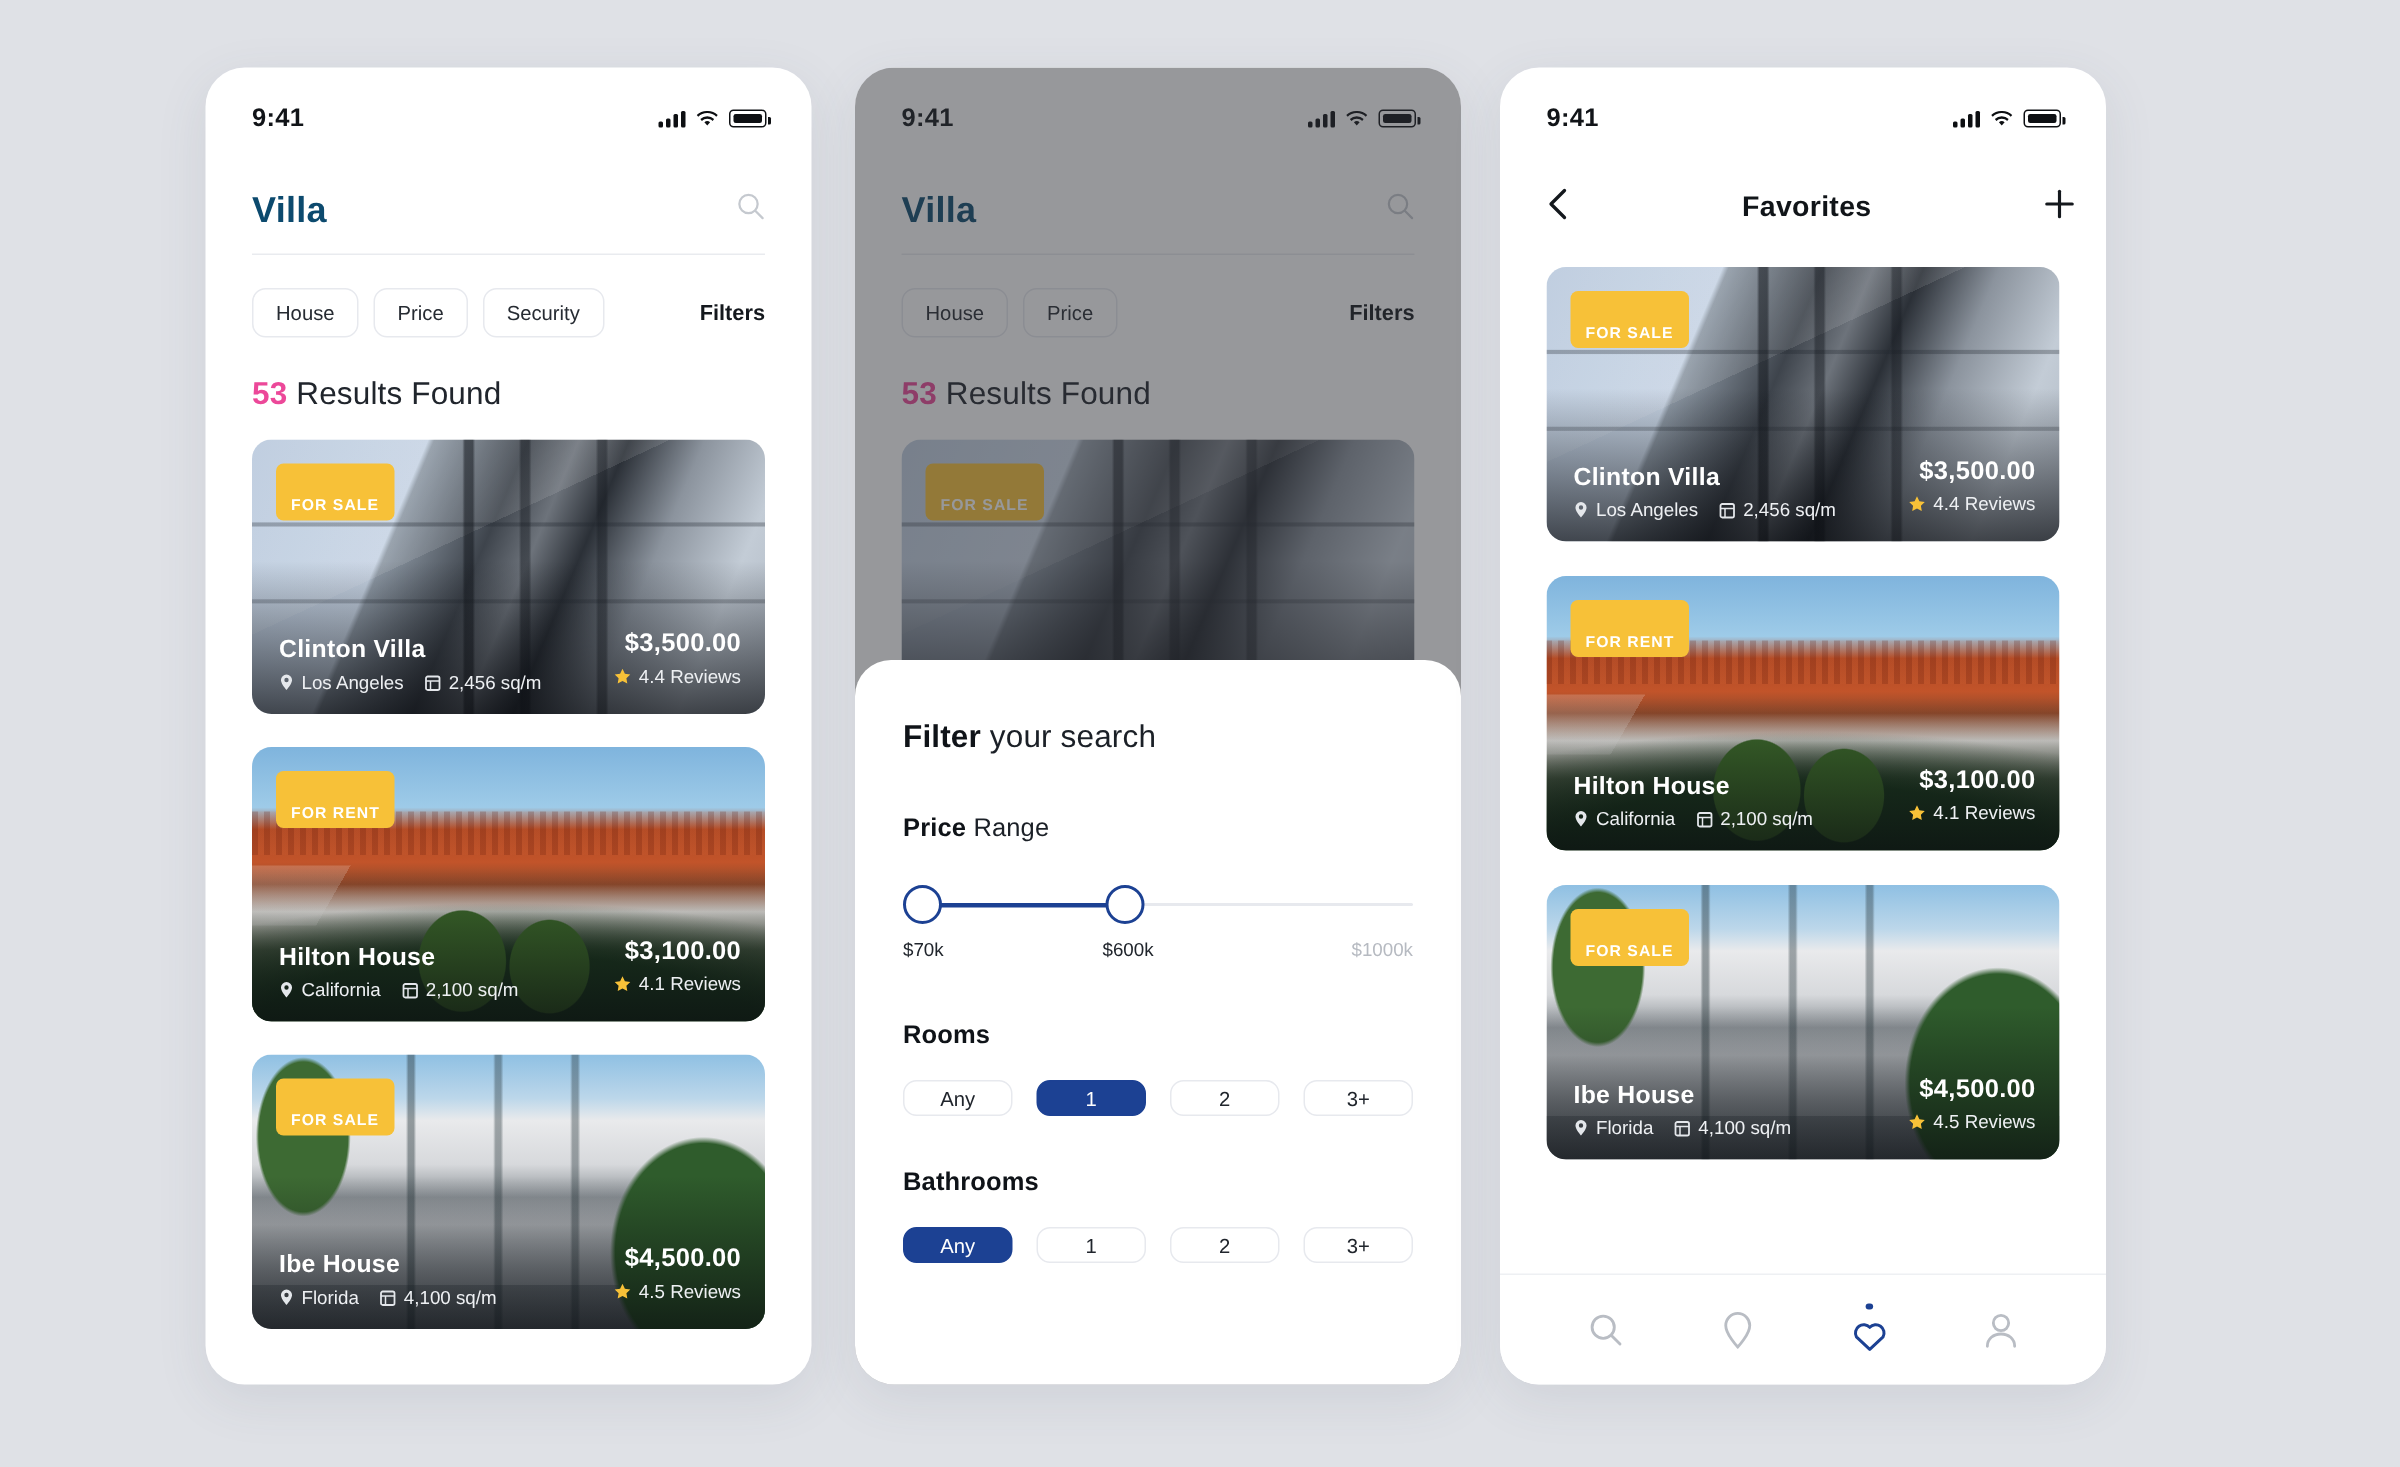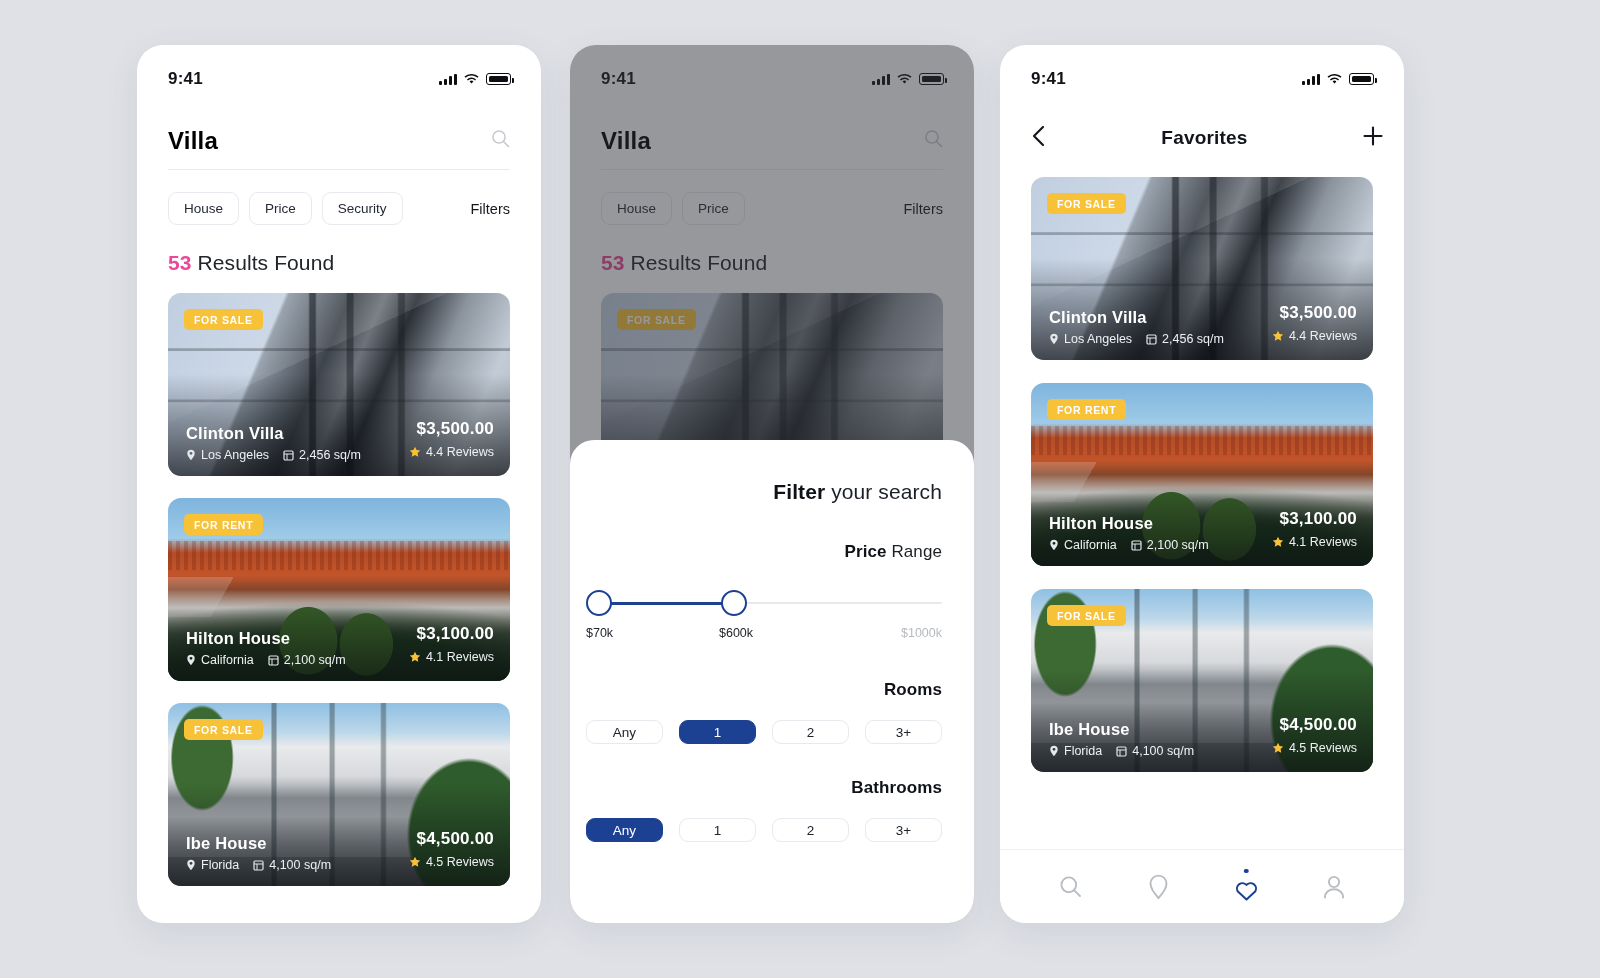--- a/index.html
+++ b/index.html
@@ -57,36 +57,36 @@
   }
   .batt span { display: block; height: 6.5px; background: #0d0f12; border-radius: 1.5px; margin-left: 1.6px; }
 
   
   .search-wrap { padding: 26px 31px 0 31px; }
   .search-row {
     display: flex; align-items: flex-end; justify-content: space-between;
     padding-bottom: 14px; border-bottom: 1.5px solid #e9ebef;
   }
   .search-value {
-    font-size: 24px; font-weight: bold; color: #000000; letter-spacing: .2px;
+    font-size: 24px; font-weight: bold; color: #0c4a6e; letter-spacing: .2px;
   }
   .search-icon-btn { padding-bottom: 3px; }
 
   .chips-row {
     display: flex; align-items: center;
     padding: 22px 31px 0 31px;
   }
   .chip {
     border: 1.3px solid #e7e9ee; border-radius: 9px;
     padding: 8px 15px; margin-right: 10px;
     font-size: 13.5px; color: #262b32; background: #fff;
     white-space: nowrap;
   }
   .filters-link {
-    margin-left: auto; font-size: 14.5px; color: #14181d; font-weight: 400; text-align: center;
+    margin-left: auto; font-size: 14.5px; color: #14181d; font-weight: 700; text-align: center;
   }
 
   .results-line {
     padding: 26px 31px 0 31px;
     font-size: 21px; color: #20252c; letter-spacing: .1px;
   }
   .results-line b { font-weight: bold; color: #ec4899; }
 
   
   .cards { padding: 18px 31px 0 31px; }
@@ -97,21 +97,21 @@
   }
   .card .photo { position: absolute; inset: 0; }
   .card .scrim {
     position: absolute; left: 0; right: 0; bottom: 0; height: 56%;
     background: linear-gradient(to bottom, rgba(8,10,14,0) 0%, rgba(8,10,14,0.30) 42%, rgba(8,10,14,0.70) 100%);
   }
   .badge {
     position: absolute; left: 16px; top: 16px;
     background: #f7c138; color: #ffffff;
     font-size: 10.5px; font-weight: bold; letter-spacing: .7px;
-    padding: 5px 10px 4px 10px; border-radius: 5px;
+    padding: 22px 10px 4px 10px; border-radius: 5px;
   }
   .card-info {
     position: absolute; left: 18px; right: 16px; bottom: 14px;
     display: flex; align-items: flex-end; justify-content: space-between;
   }
   .ci-left .name {
     font-size: 16.5px; font-weight: bold; color: #ffffff; letter-spacing: .2px;
     margin-bottom: 5px;
   }
   .ci-left .meta {
@@ -180,23 +180,22 @@
     position: absolute; inset: 0;
     background: rgba(48,50,55,0.50);
     pointer-events: none;
   }
 
   
   .sheet {
     position: absolute; left: 0; right: 0; bottom: 0;
     background: #ffffff;
     border-radius: 24px 24px 0 0;
-    padding: 40px 32px 0 16px;
+    padding: 40px 32px 0 32px;
     height: 483px;
-    text-align: right;
   }
   .sheet-title {
     font-size: 21px; color: #1b2027; letter-spacing: .1px; margin-bottom: 38px;
   }
   .sheet-title b { font-weight: bold; color: #0f1318; }
   .group-title {
     font-size: 17px; color: #1b2027; letter-spacing: .1px;
   }
   .group-title b { font-weight: bold; color: #0f1318; }
 

